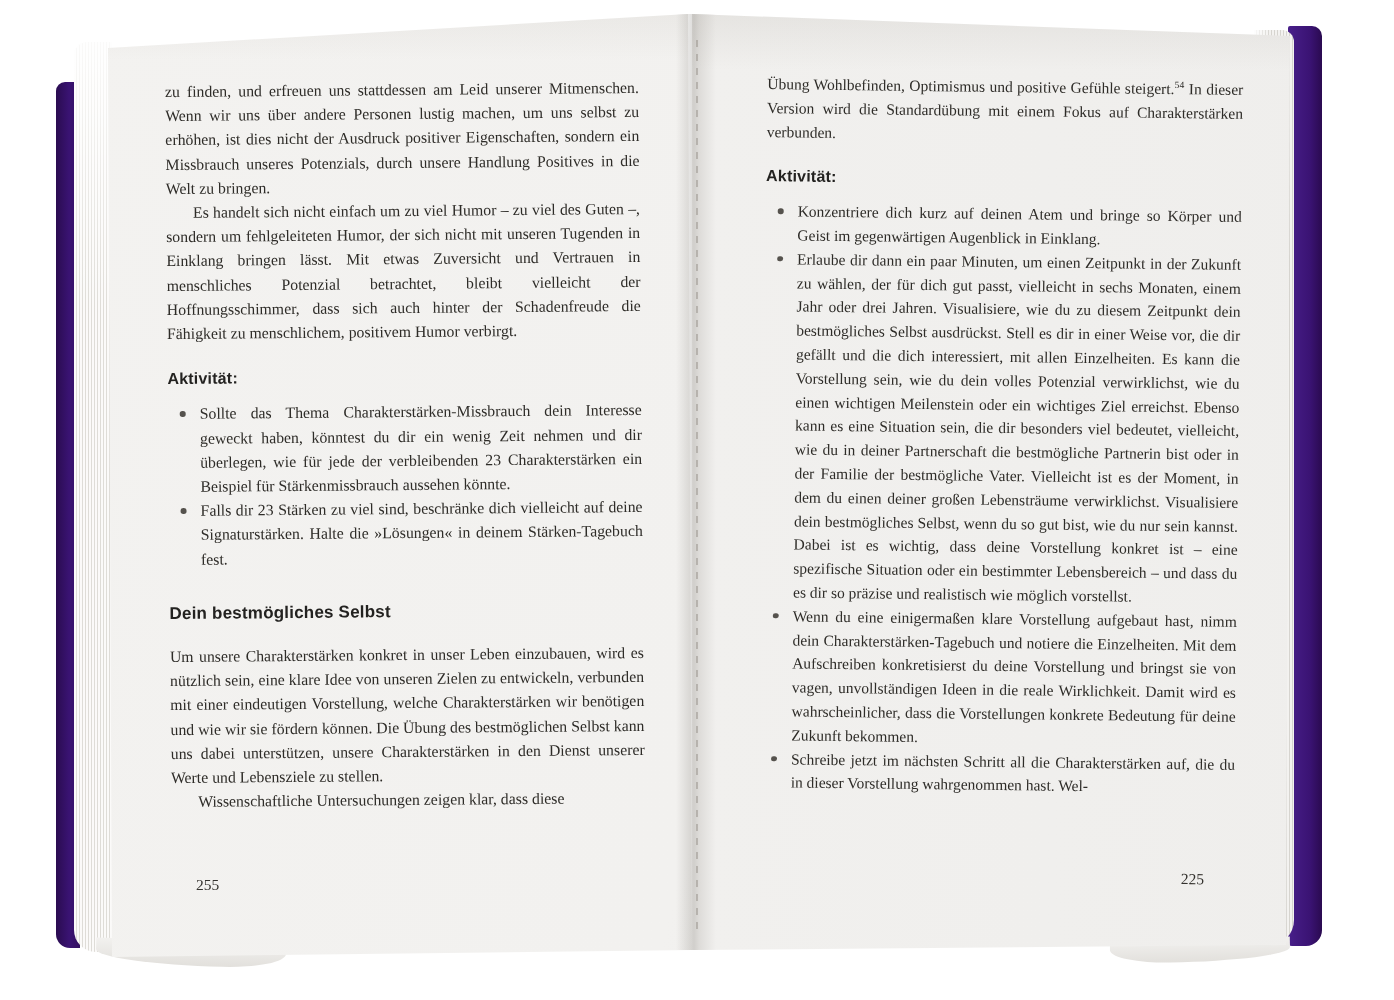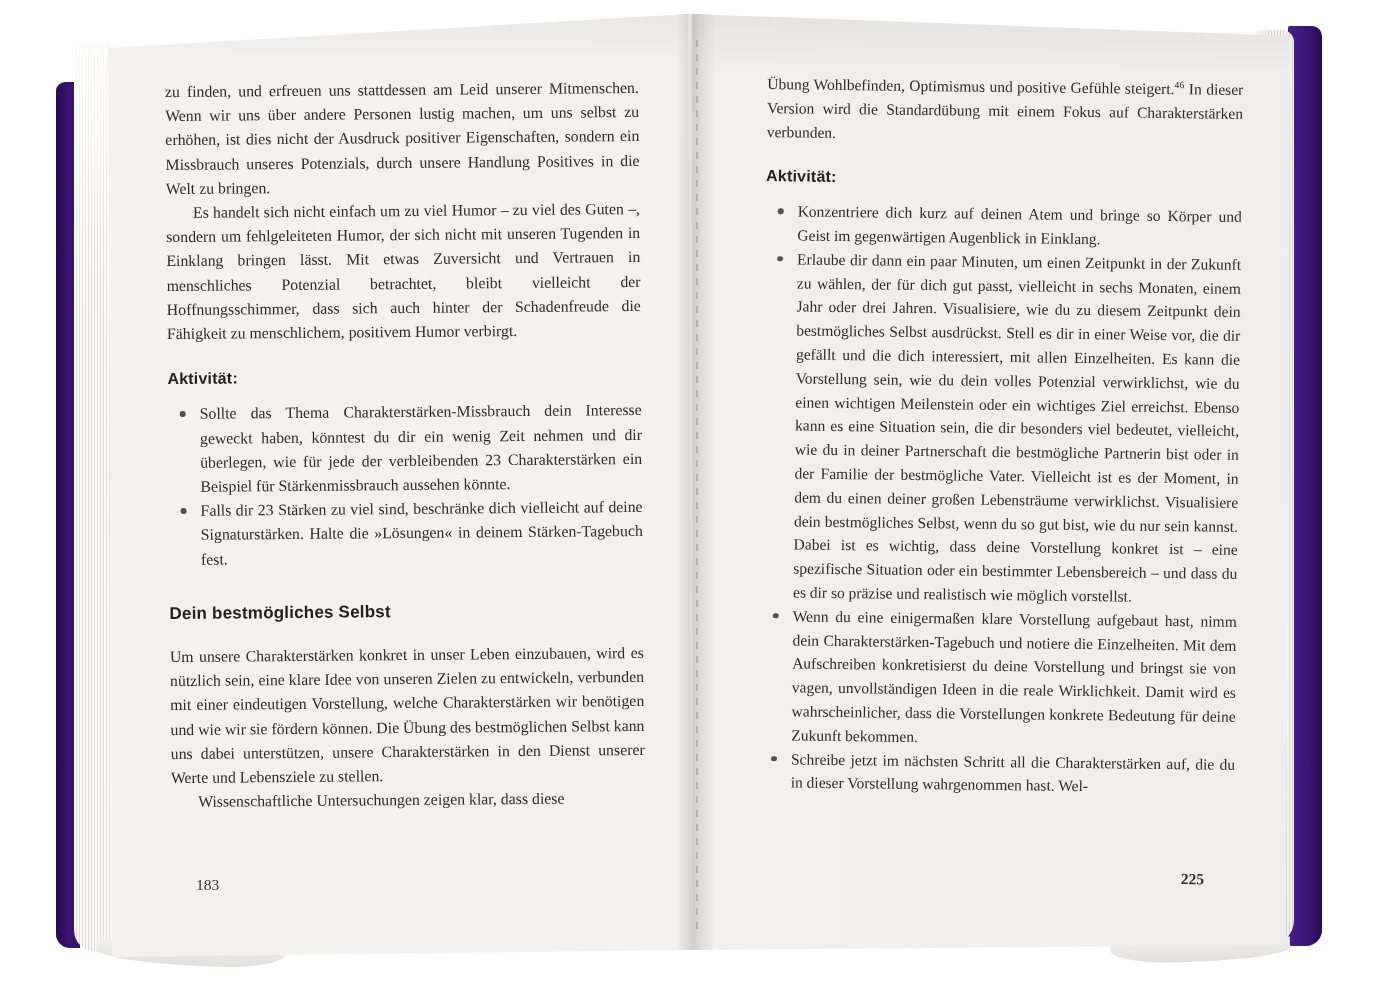--- a/index.html
+++ b/index.html
@@ -68,21 +68,21 @@
     font-size:17px;letter-spacing:.2px;margin:30px 0 19px;color:#232220;
   }
   ul.bullets{list-style:none;margin:0;padding:0;}
   ul.bullets li{position:relative;padding-left:32px;margin:0;}
   ul.bullets li::before{
     content:"";position:absolute;left:12px;top:9px;width:5.5px;height:5.5px;border-radius:50%;background:#55524d;
   }
   sup.fn{font-size:9.5px;line-height:0;vertical-align:super;letter-spacing:.3px;}
   .pagenum{position:absolute;font-size:15.5px;color:#34322e;}
   .pagenum-left{left:196px;top:876px;}
-  .pagenum-right{left:1146px;top:870px;width:58px;text-align:right;transform:rotate(0.7deg);font-weight:bold;}
+  .pagenum-right{left:1146px;top:870px;width:58px;text-align:right;transform:rotate(0.7deg);}
 </style>
 </head>
 <body>
 
 <div class="scene" style="--cover: #3a1373; --paper: #f1f0ee; --ink: #2e2c28;">
 
   <div class="cover-left"></div>
   <div class="cover-right"></div>
   <div class="fore-edge fore-edge-left"></div>
   <div class="fore-edge fore-edge-right"></div>
@@ -99,24 +99,24 @@
     <p class="indent">Es handelt sich nicht einfach um zu viel Humor – zu viel des Guten –, sondern um fehlgeleiteten Humor, der sich nicht mit unseren Tugenden in Einklang bringen lässt. Mit etwas Zuversicht und Vertrauen in menschliches Potenzial betrachtet, bleibt vielleicht der Hoffnungsschimmer, dass sich auch hinter der Schadenfreude die Fähigkeit zu menschlichem, positivem Humor verbirgt.</p>
     <h2 class="activity">Aktivität:</h2>
     <ul class="bullets">
       <li>Sollte das Thema Charakterstärken-Missbrauch dein Interesse geweckt haben, könntest du dir ein wenig Zeit nehmen und dir überlegen, wie für jede der verbleibenden 23 Charakterstärken ein Beispiel für Stärkenmissbrauch aussehen könnte.</li>
       <li>Falls dir 23 Stärken zu viel sind, beschränke dich vielleicht auf deine Signaturstärken. Halte die »Lösungen« in deinem Stärken-Tagebuch fest.</li>
     </ul>
     <h1 class="section-h">Dein bestmögliches Selbst</h1>
     <p>Um unsere Charakterstärken konkret in unser Leben einzubauen, wird es nützlich sein, eine klare Idee von unseren Zielen zu entwickeln, verbunden mit einer eindeutigen Vorstellung, welche Charakterstärken wir benötigen und wie wir sie fördern können. Die Übung des bestmöglichen Selbst kann uns dabei unterstützen, unsere Charakterstärken in den Dienst unserer Werte und Lebensziele zu stellen.</p>
     <p class="indent">Wissenschaftliche Untersuchungen zeigen klar, dass diese</p>
   </div>
-  <div class="pagenum pagenum-left">183</div>
+  <div class="pagenum pagenum-left">255</div>
 
   <div class="content right-content">
-    <p><span>Übung Wohlbefinden, Optimismus und positive Gefühle steigert.</span><sup class="fn">46</sup><span> In dieser Version wird die Standardübung mit einem Fokus auf Charakterstärken verbunden.</span></p>
+    <p><span>Übung Wohlbefinden, Optimismus und positive Gefühle steigert.</span><sup class="fn">54</sup><span> In dieser Version wird die Standardübung mit einem Fokus auf Charakterstärken verbunden.</span></p>
     <h2 class="activity">Aktivität:</h2>
     <ul class="bullets">
       <li>Konzentriere dich kurz auf deinen Atem und bringe so Körper und Geist im gegenwärtigen Augenblick in Einklang.</li>
       <li>Erlaube dir dann ein paar Minuten, um einen Zeitpunkt in der Zukunft zu wählen, der für dich gut passt, vielleicht in sechs Monaten, einem Jahr oder drei Jahren. Visualisiere, wie du zu diesem Zeitpunkt dein bestmögliches Selbst ausdrückst. Stell es dir in einer Weise vor, die dir gefällt und die dich interessiert, mit allen Einzelheiten. Es kann die Vorstellung sein, wie du dein volles Potenzial verwirklichst, wie du einen wichtigen Meilenstein oder ein wichtiges Ziel erreichst. Ebenso kann es eine Situation sein, die dir besonders viel bedeutet, vielleicht, wie du in deiner Partnerschaft die bestmögliche Partnerin bist oder in der Familie der bestmögliche Vater. Vielleicht ist es der Moment, in dem du einen deiner großen Lebensträume verwirklichst. Visualisiere dein bestmögliches Selbst, wenn du so gut bist, wie du nur sein kannst. Dabei ist es wichtig, dass deine Vorstellung konkret ist – eine spezifische Situation oder ein bestimmter Lebensbereich – und dass du es dir so präzise und realistisch wie möglich vorstellst.</li>
       <li>Wenn du eine einigermaßen klare Vorstellung aufgebaut hast, nimm dein Charakterstärken-Tagebuch und notiere die Einzelheiten. Mit dem Aufschreiben konkretisierst du deine Vorstellung und bringst sie von vagen, unvollständigen Ideen in die reale Wirklichkeit. Damit wird es wahrscheinlicher, dass die Vorstellungen konkrete Bedeutung für deine Zukunft bekommen.</li>
       <li>Schreibe jetzt im nächsten Schritt all die Charakterstärken auf, die du in dieser Vorstellung wahrgenommen hast. Wel-</li>
     </ul>
   </div>
   <div class="pagenum pagenum-right">225</div>
 

